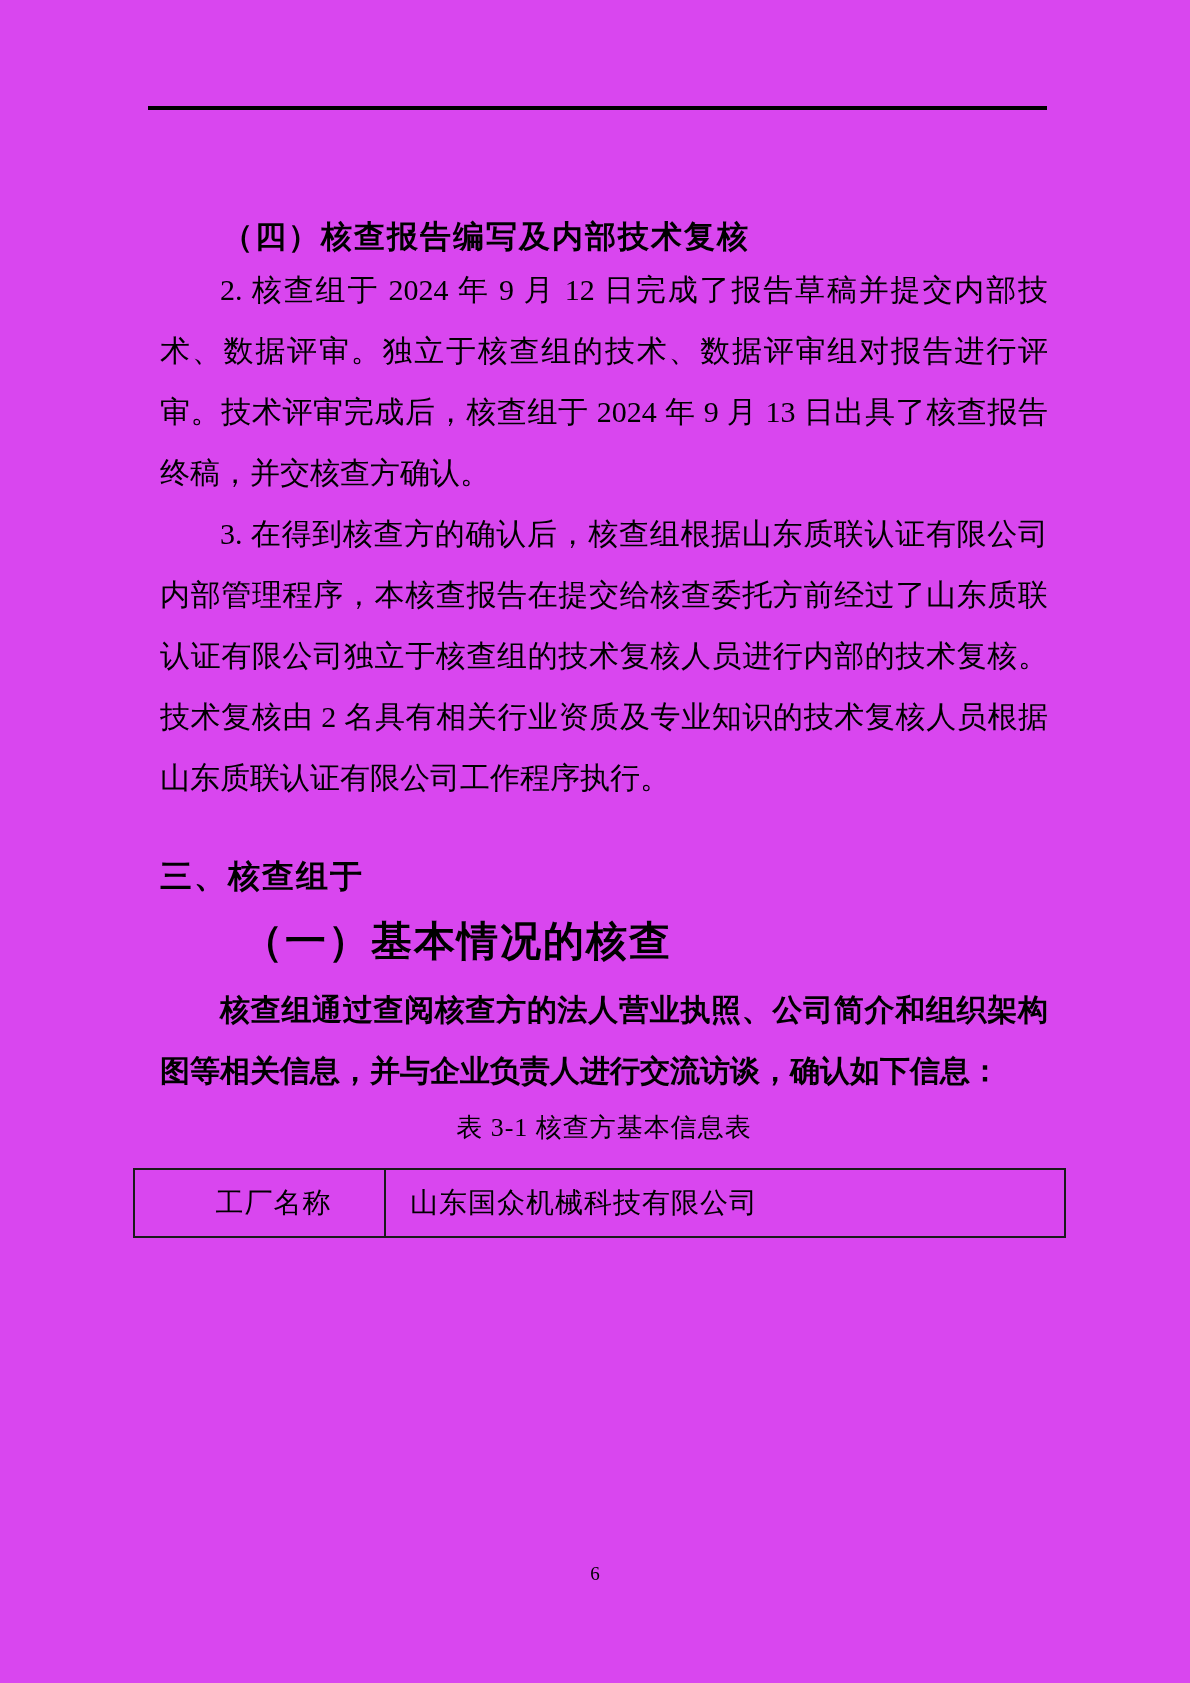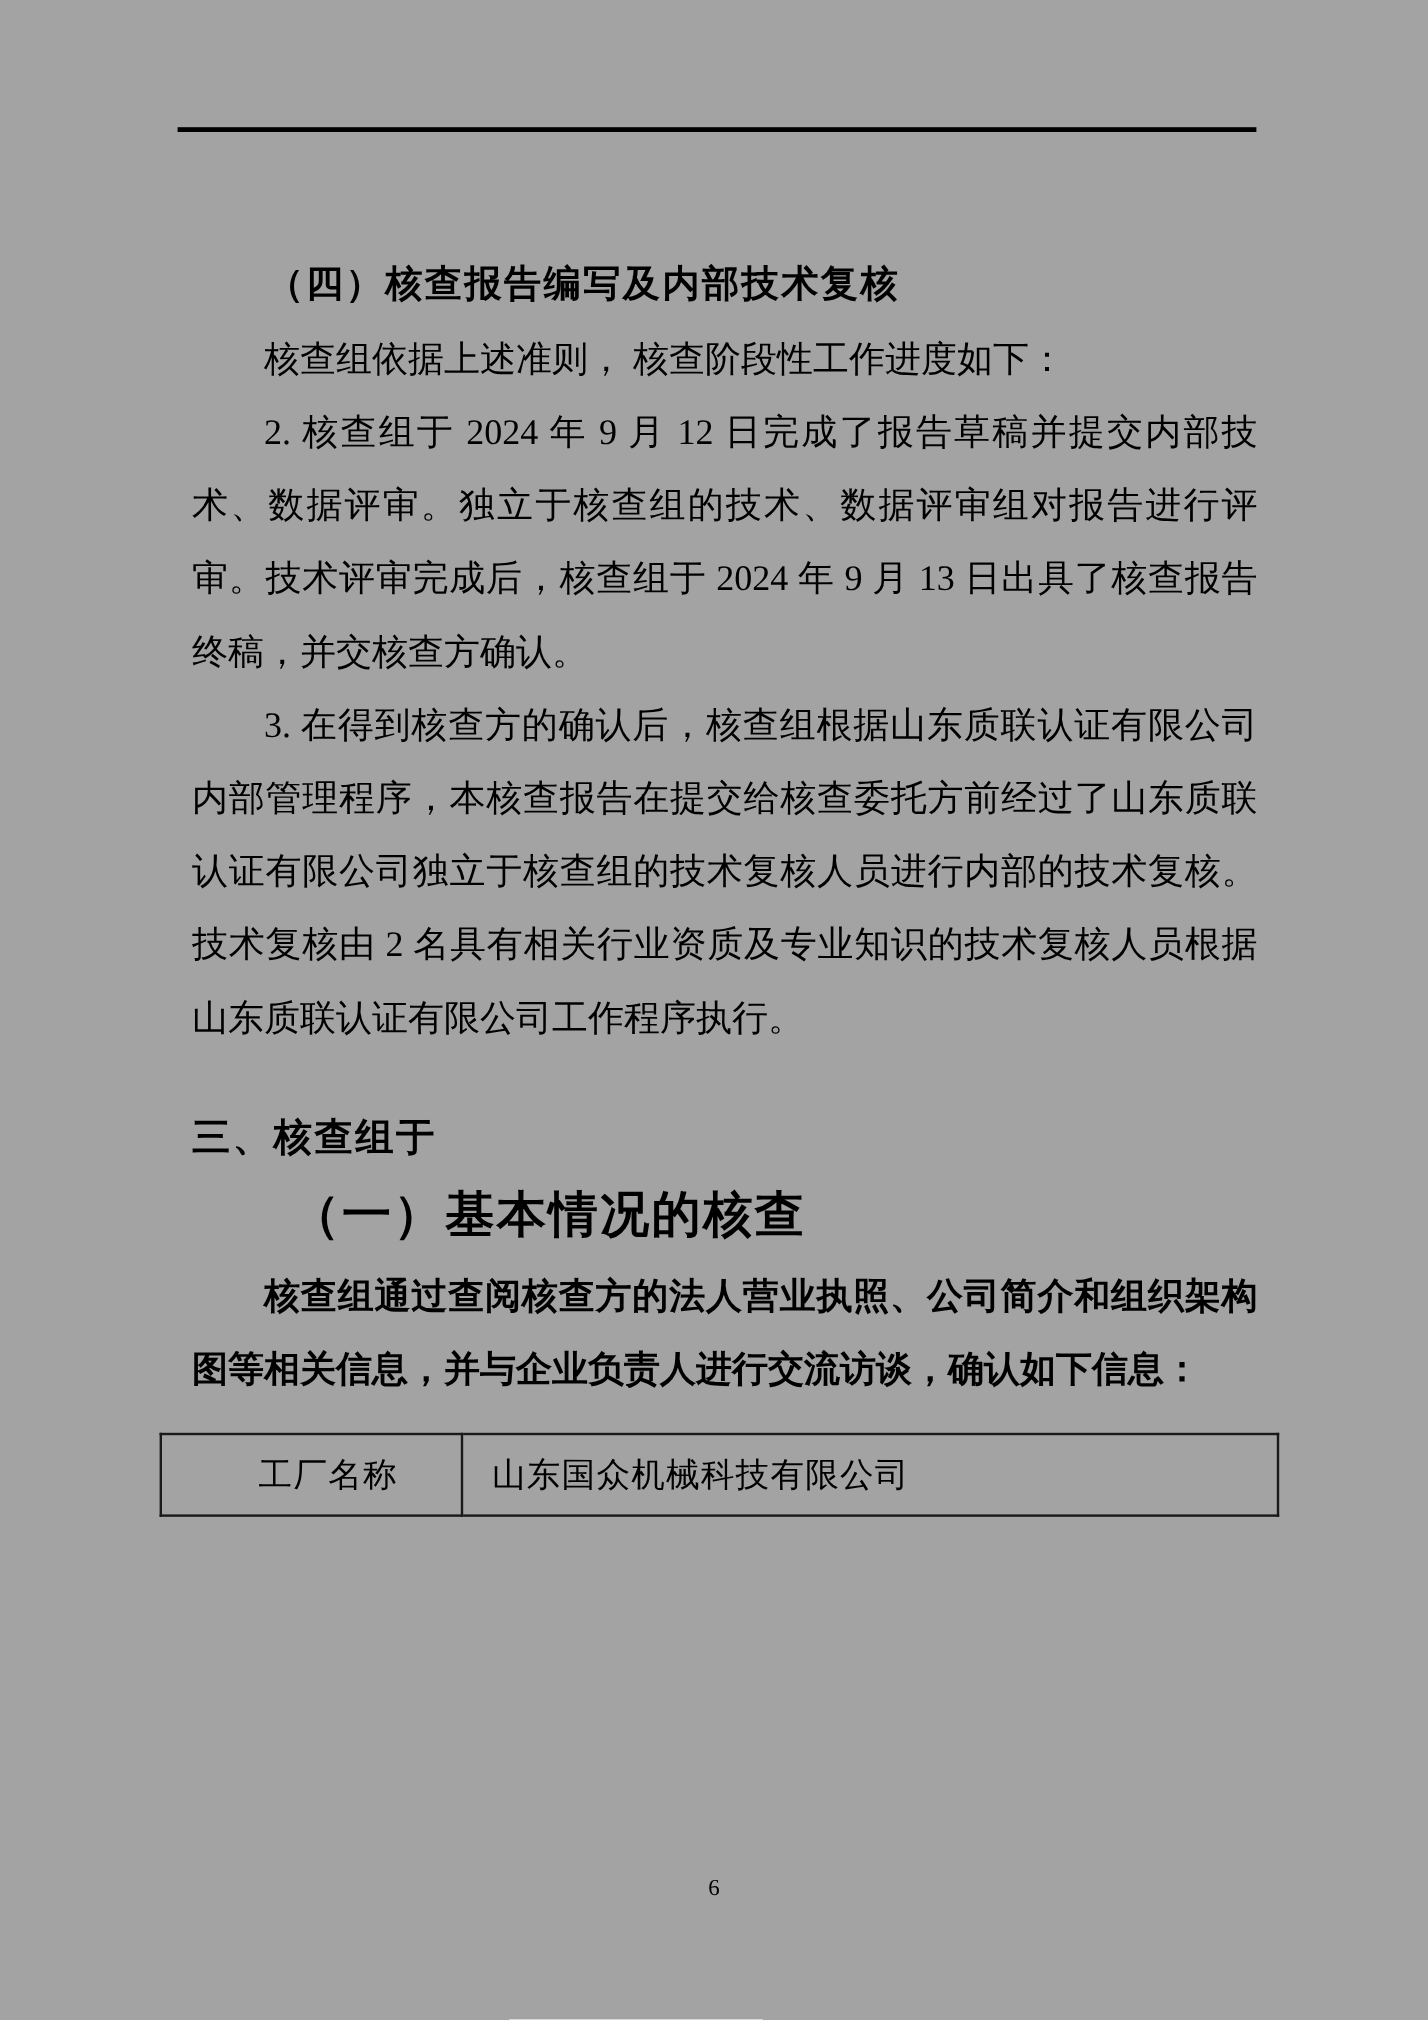--- a/index.html
+++ b/index.html
@@ -5,21 +5,21 @@
   html, body {
     margin: 0;
     padding: 0;
     background: #ffffff;
   }
   .page {
     position: relative;
     width: 1190px;
     height: 1683px;
     margin: 0 auto;
-    background: #a3a3a3;
+    background: #d946ef;
     color: #000000;
     font-family: "Liberation Serif", "DejaVu Serif", serif;
     overflow: hidden;
   }
   .top-rule {
     position: absolute;
     left: 148px;
     top: 106px;
     width: 899px;
     height: 4px;
@@ -123,34 +123,34 @@
 <body>
 
 <div class="page">
 
   <div class="top-rule"></div>
 
   <div class="content">
 
     <h3 class="h-sec4">（四）核查报告编写及内部技术复核</h3>
 
-    <p class="body first">核查组依据上述准则， 核查阶段性工作进度如下：</p>
 
 
     <p class="body">2. 核查组于 2024 年 9 月 12 日完成了报告草稿并提交内部技术、数据评审。独立于核查组的技术、数据评审组对报告进行评审。技术评审完成后，核查组于 2024 年 9 月 13 日出具了核查报告终稿，并交核查方确认。</p>
 
     <p class="body">3. 在得到核查方的确认后，核查组根据山东质联认证有限公司内部管理程序，本核查报告在提交给核查委托方前经过了山东质联认证有限公司独立于核查组的技术复核人员进行内部的技术复核。技术复核由 2 名具有相关行业资质及专业知识的技术复核人员根据山东质联认证有限公司工作程序执行。</p>
 
     <h2 class="h-chapter">三、核查组于</h2>
 
     <h3 class="h-sub1">（一）基本情况的核查</h3>
 
 
     <p class="body basic">核查组通过查阅核查方的法人营业执照、公司简介和组织架构图等相关信息，并与企业负责人进行交流访谈，确认如下信息：</p>
 
+    <div class="table-caption">表 3-1  核查方基本信息表</div>
 
     <table class="info-table">
       <tbody>
         <tr>
           <td class="cell-label">工厂名称</td>
           <td class="cell-value">山东国众机械科技有限公司</td>
         </tr>
       </tbody>
     </table>
 

